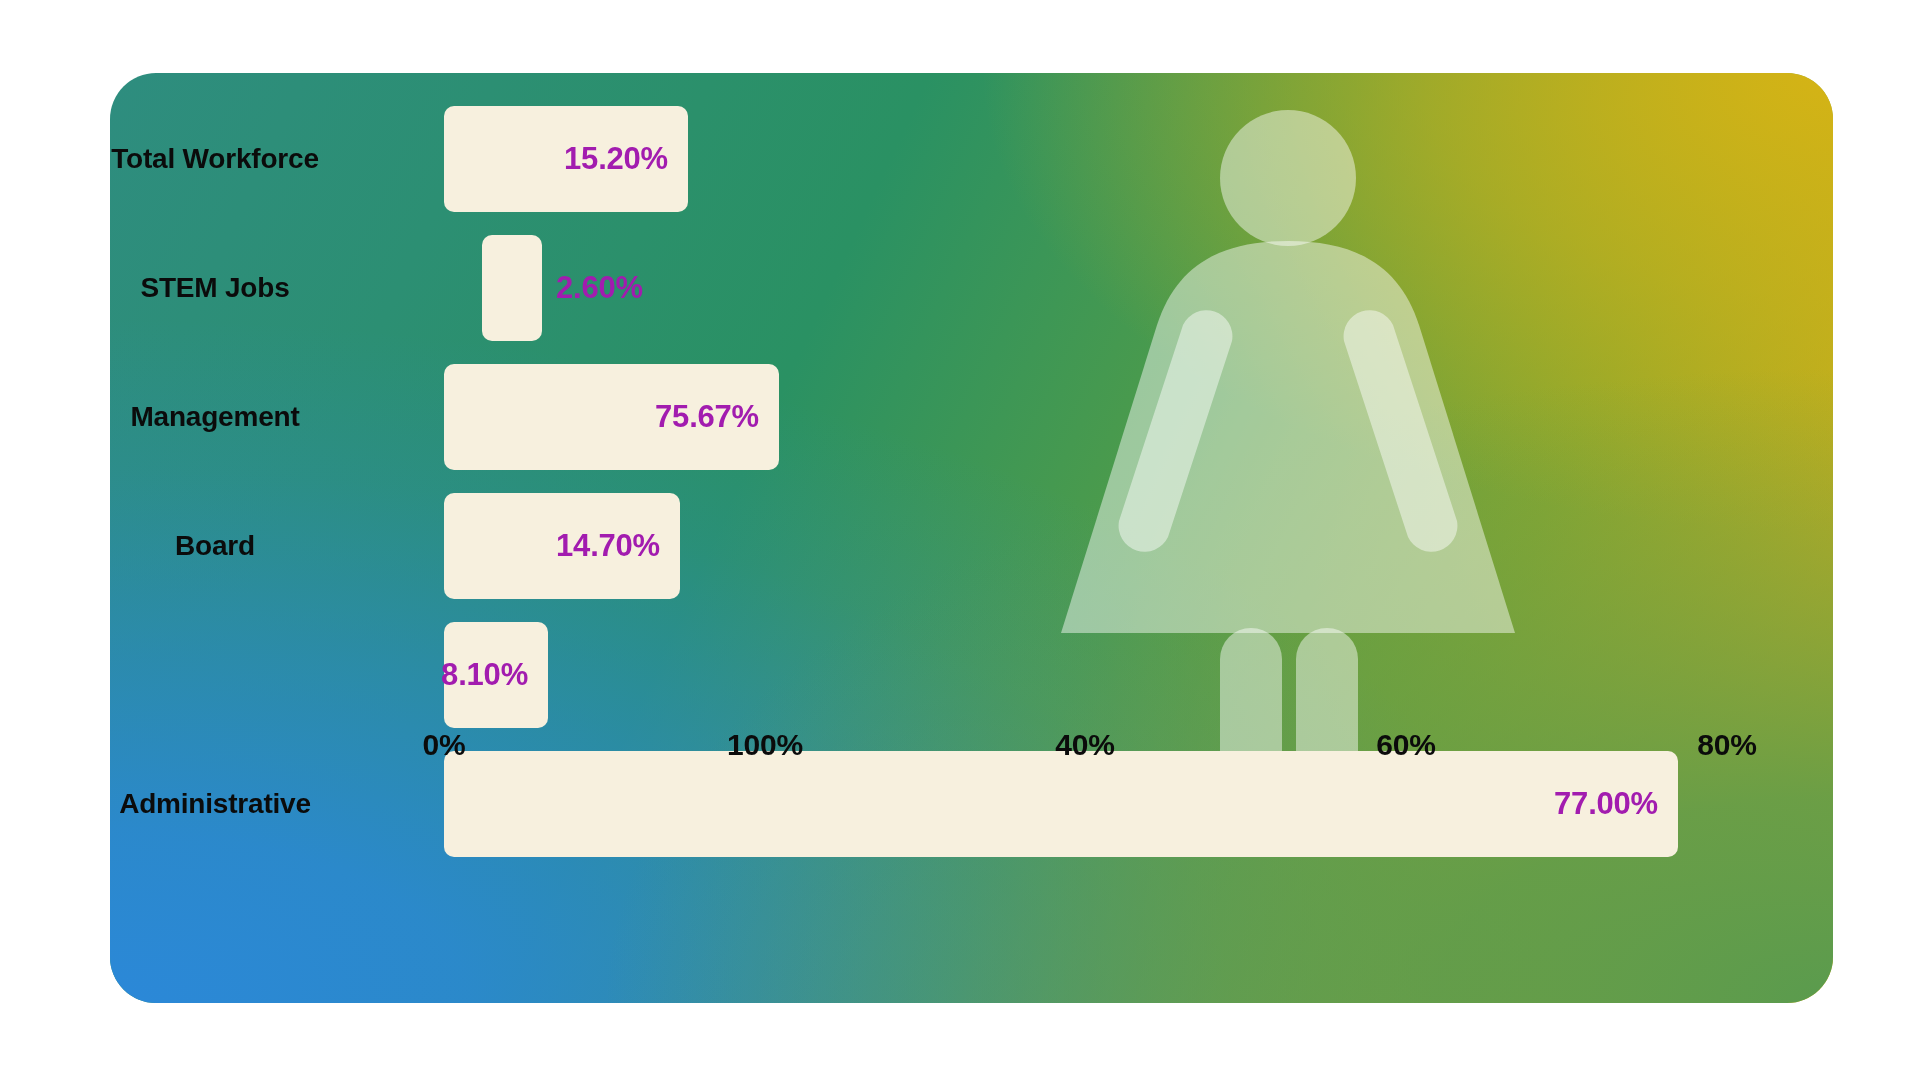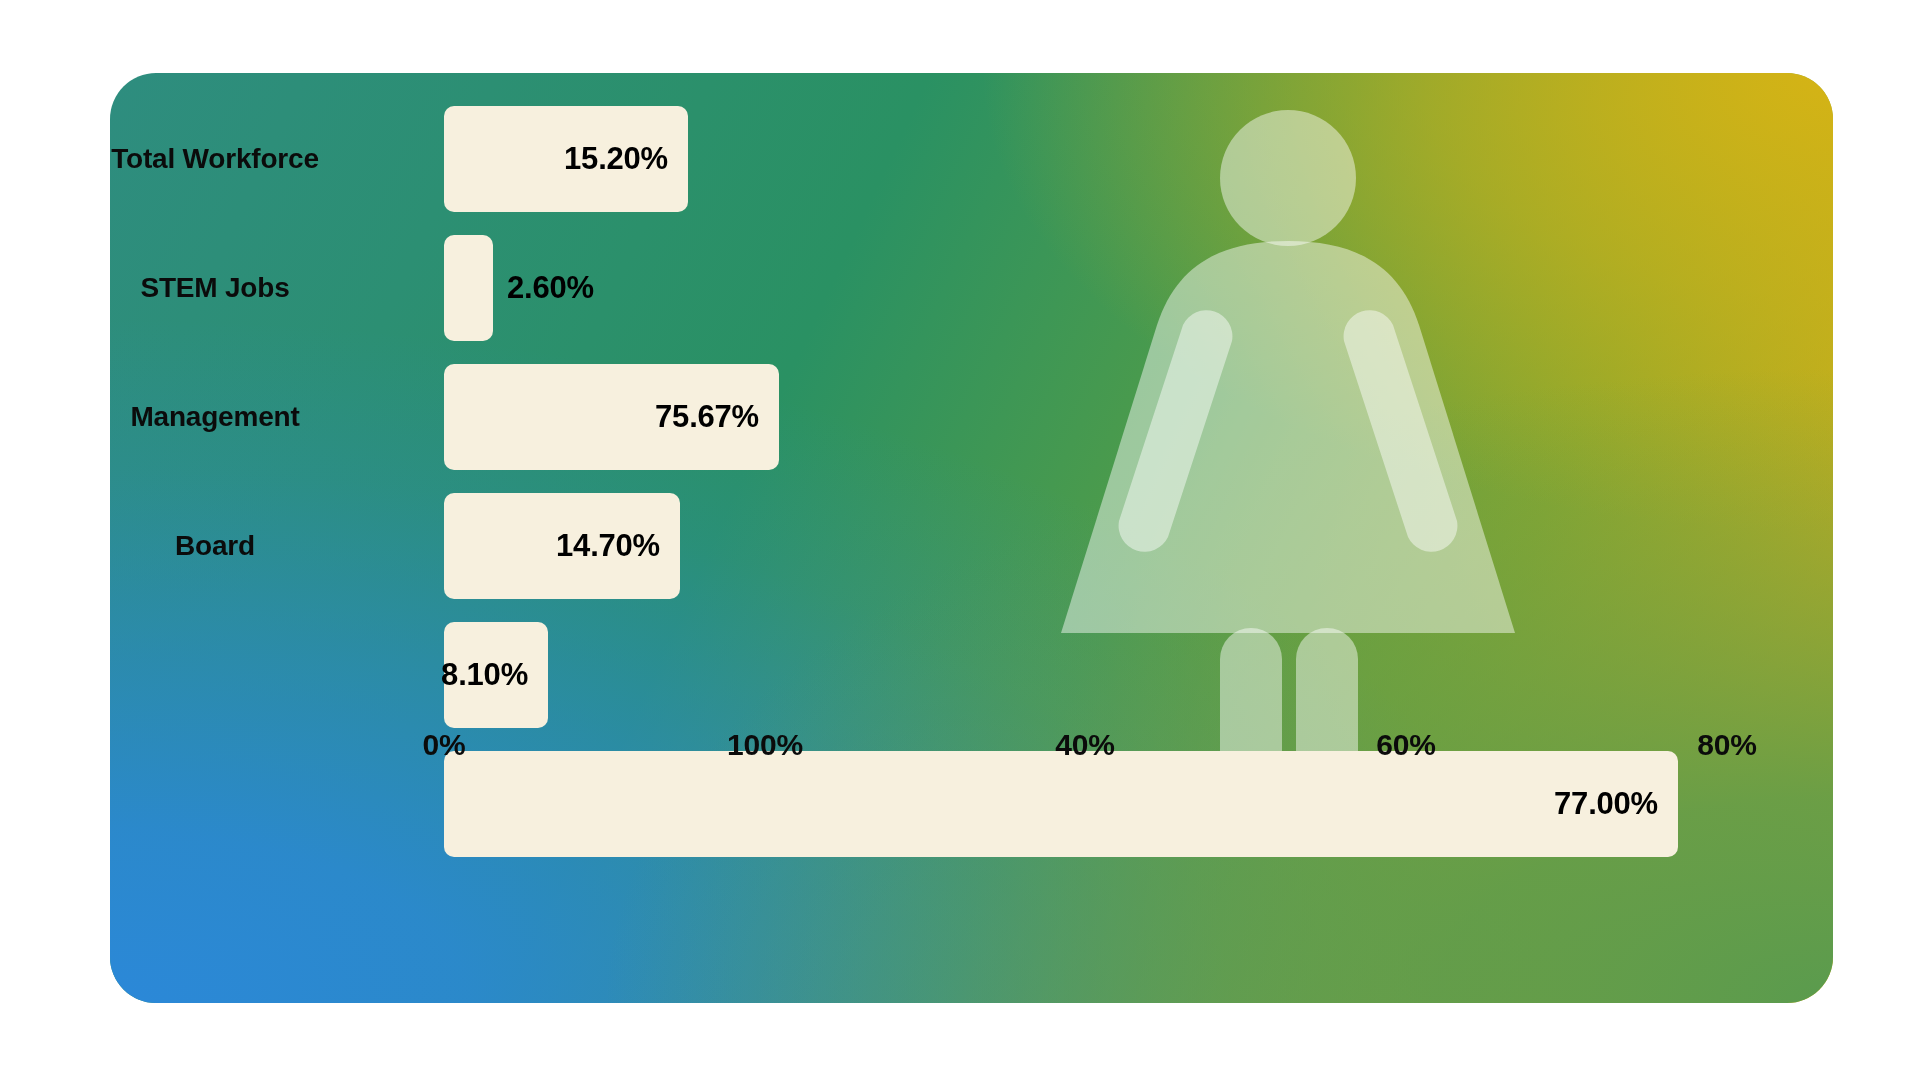--- a/index.html
+++ b/index.html
@@ -111,21 +111,21 @@
   }
 
   .bar-value {
     position: absolute;
     top: 0;
     height: 106px;
     line-height: 106px;
     font-size: 31px;
     font-weight: 700;
     letter-spacing: -0.2px;
-    color: #000000;
+    color: #a21caf;
     white-space: nowrap;
   }
   .bar-value.inside  { right: 20px; }
   .bar-value.outside { left: calc(100% + 14px); }
 
   
   .xaxis {
     position: absolute;
     left: 0;
     top: 655px;
@@ -178,21 +178,21 @@
 
       <div class="row" style="top:33px;">
         <div class="cat-label">Total Workforce</div>
         <div class="bar" style="width:244px;">
           <span class="bar-value inside">15.20%</span>
         </div>
       </div>
 
       <div class="row" style="top:162px;">
         <div class="cat-label">STEM Jobs</div>
-        <div class="bar" style="width:49px;">
+        <div class="bar" style="width:60px;margin-left:38px;">
           <span class="bar-value outside">2.60%</span>
         </div>
       </div>
 
       <div class="row" style="top:291px;">
         <div class="cat-label">Management</div>
         <div class="bar" style="width:335px;">
           <span class="bar-value inside">75.67%</span>
         </div>
       </div>
@@ -204,20 +204,21 @@
         </div>
       </div>
 
       <div class="row" style="top:549px;">
         <div class="bar" style="width:104px;">
           <span class="bar-value inside">8.10%</span>
         </div>
       </div>
 
       <div class="row" style="top:678px;">
+        <div class="cat-label">Administrative</div>
         <div class="bar" style="width:1234px;">
           <span class="bar-value inside">77.00%</span>
         </div>
       </div>
 
       <div class="xaxis">
         <span class="xtick" style="left:334px;">0%</span>
         <span class="xtick" style="left:655px;">100%</span>
         <span class="xtick" style="left:975px;">40%</span>
         <span class="xtick" style="left:1296px;text-align:right;">60%</span>

